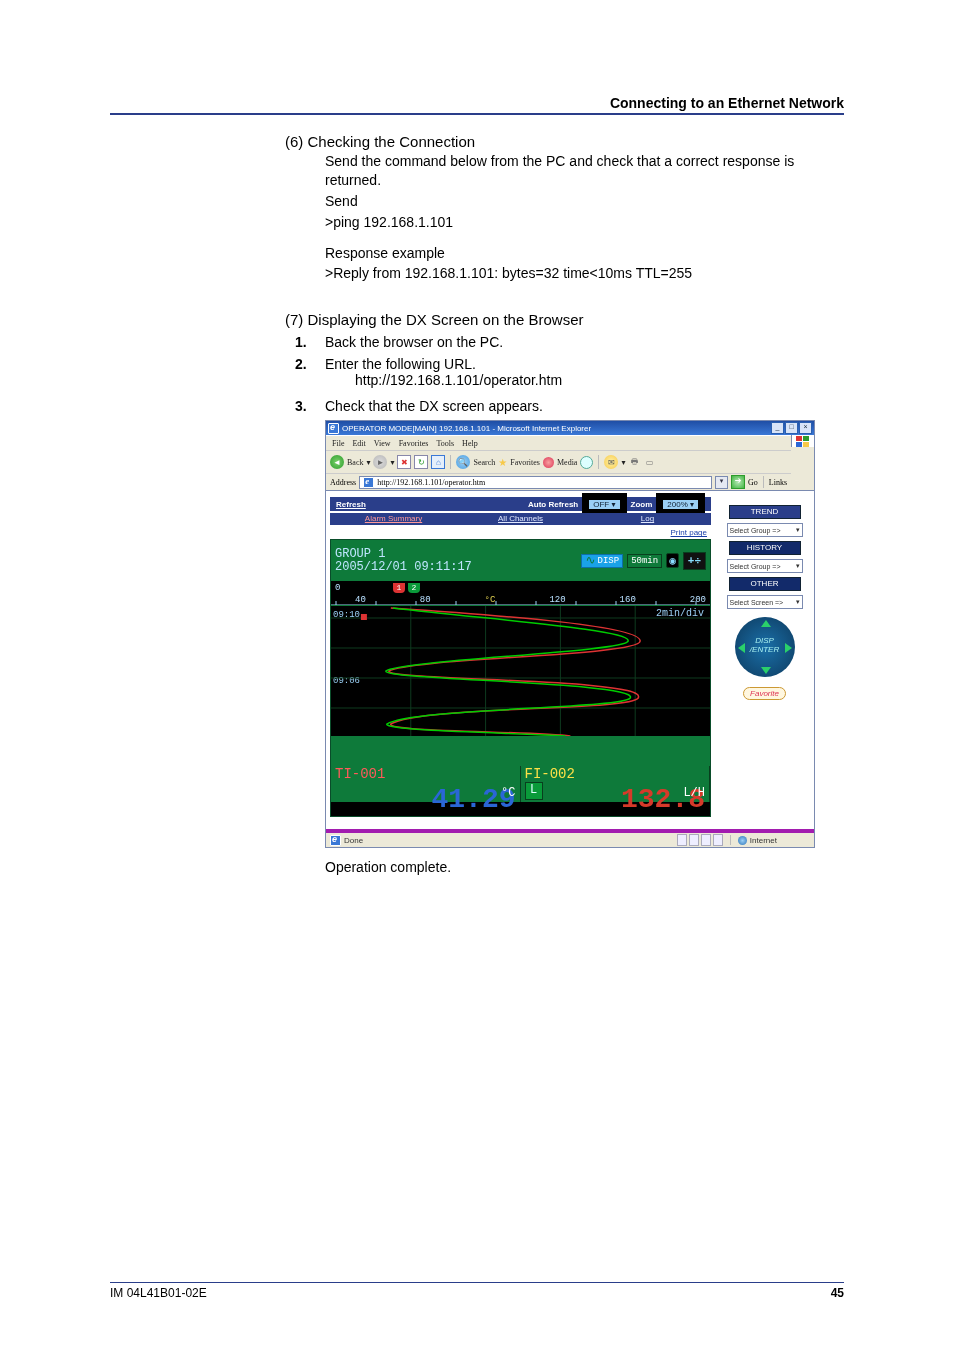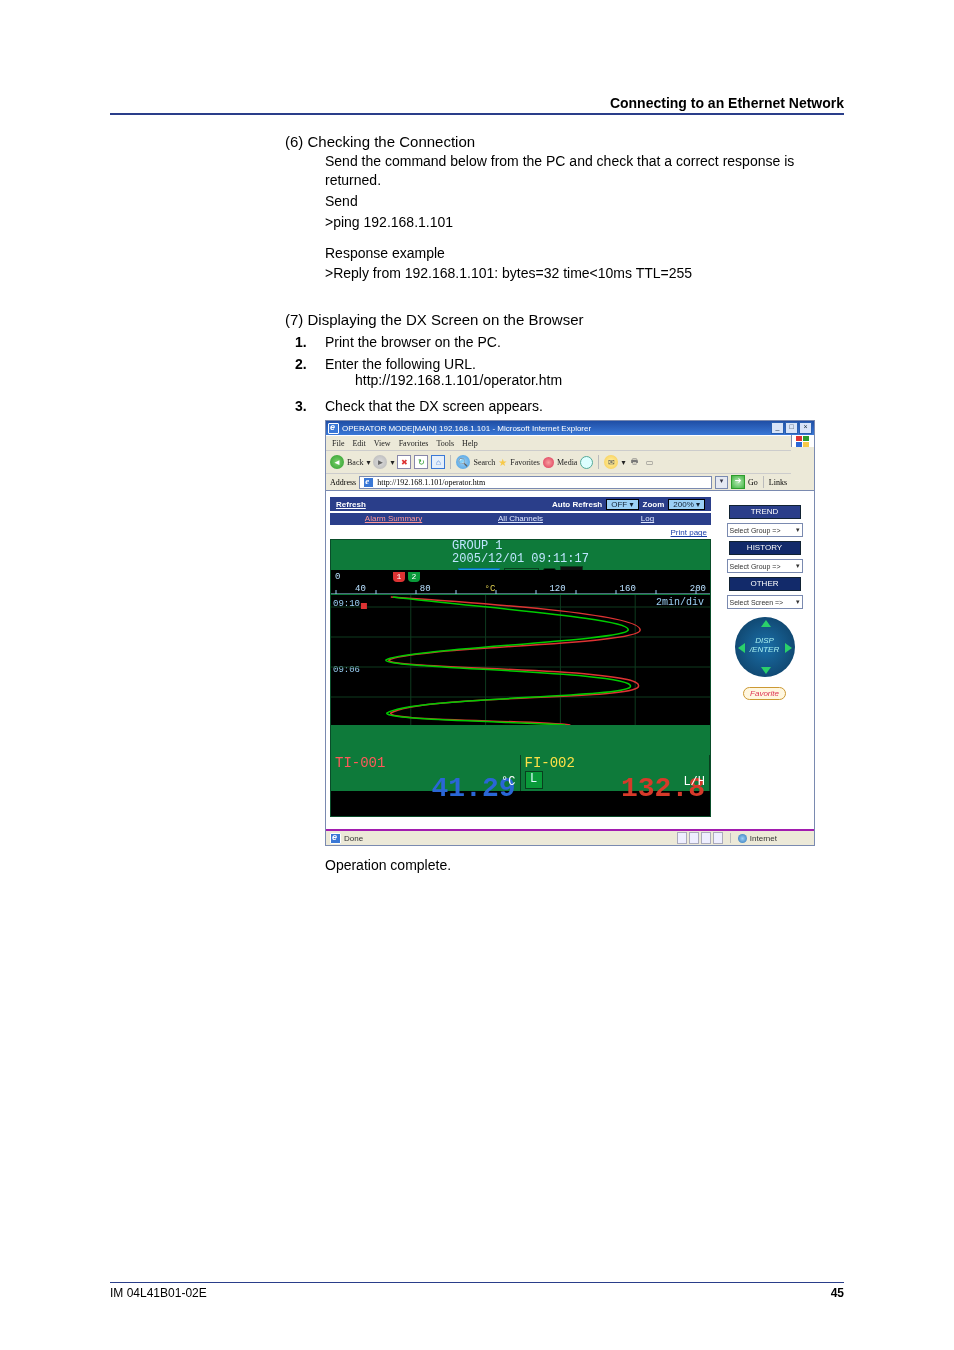--- a/index.html
+++ b/index.html
@@ -207,21 +207,21 @@
     height: 14px;
     display: flex;
     align-items: center;
     justify-content: space-between;
     padding: 0 6px;
     font-size: 8px;
   }
   .refresh-row .lbl { text-decoration: underline; font-weight: bold; }
   .sel {
     background: #9bd0f5;
-    border: 1px solid #000000;
+    border: 7px solid #000000;
     padding: 0 4px;
     color: #123;
     font-size: 8px;
   }
   .tabs-row {
     background: #2a3e8a;
     margin: 0 4px;
     height: 12px;
     display: flex;
     font-size: 8px;
@@ -244,26 +244,25 @@
     margin: 0 4px;
     border: 1px solid #0a4d2a;
     height: 276px;
     position: relative;
     background: #000;
     color: #fff;
     font-family: "Courier New", monospace;
   }
   .group-head {
     background: #0e7a3a;
-    height: 30px;
+    height: 41px;
     display: flex;
     align-items: center;
     justify-content: space-between;
     padding: 0 4px;
-    flex-direction: column;
   }
   .group-left {
     color: #bfe6ff;
     font-size: 12px;
     line-height: 13px;
   }
   .group-icons {
     display: flex;
     gap: 4px;
     align-items: center;
@@ -412,21 +411,21 @@
     border: 1px solid #c93;
     background: #fff7e0;
     color: #d35;
     font-style: italic;
     font-size: 8px;
     padding: 1px 6px;
     border-radius: 7px;
   }
   .ie-status {
     background: #ece9d8;
-    border-top: 2px solid #a21caf;
+    border-top: 4px solid #a21caf;
     height: 14px;
     display: flex;
     align-items: center;
     justify-content: space-between;
     padding: 0 4px;
     font-size: 8px;
     color: #333;
   }
   .ie-status .seg { display:flex; align-items:center; gap:3px;}
   .ie-status .globe {
@@ -475,21 +474,21 @@
   <div class="body-text">Send the command below from the PC and check that a correct response is returned.</div>
   <div class="body-text">Send</div>
   <div class="body-text">&gt;ping 192.168.1.101</div>
   <div class="body-text" style="margin-top:12px">Response example</div>
   <div class="body-text">&gt;Reply from 192.168.1.101: bytes=32 time&lt;10ms TTL=255</div>
 
   <div class="section-title" style="margin-top:28px">(7) Displaying the DX Screen on the Browser</div>
 
   <div class="list-row">
     <div class="list-num">1.</div>
-    <div class="list-txt">Print the browser on the PC.</div>
+    <div class="list-txt">Back the browser on the PC.</div>
   </div>
   <div class="list-row">
     <div class="list-num">2.</div>
     <div class="list-txt">Enter the following URL.</div>
   </div>
   <div class="list-sub">http://192.168.1.101/operator.htm</div>
   <div class="list-row" style="margin-top:10px">
     <div class="list-num">3.</div>
     <div class="list-txt">Check that the DX screen appears.</div>
   </div>

